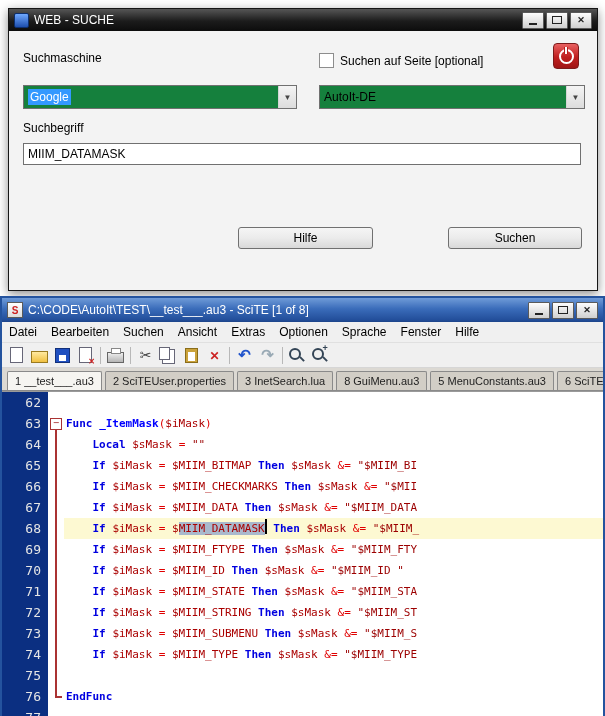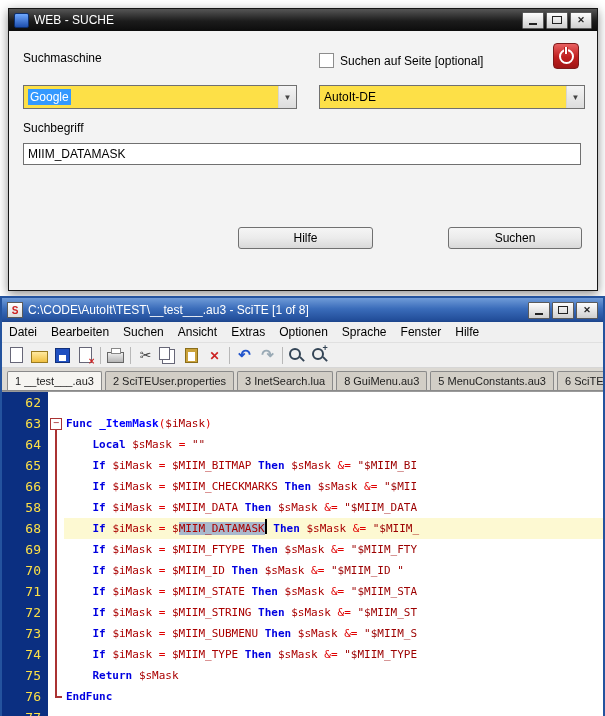--- a/index.html
+++ b/index.html
@@ -22,21 +22,21 @@
   .appicon{width:13px;height:13px;background:linear-gradient(#6fa8ff,#1e4fae);border:1px solid #0d2f6e;border-radius:2px;}
   .dbody{position:relative;height:258px;font-size:12px;color:#000;border-radius:11px;}
   .lbl{position:absolute;}
   .cbrow{position:absolute;left:310px;top:22px;display:flex;align-items:center;gap:6px;justify-content:center;}
   .cb{width:13px;height:13px;background:#fff;border:1px solid #8d8d8d;display:inline-block;}
   .exitbtn{position:absolute;right:18px;top:12px;width:26px;height:26px;border:1px solid #7c1a1a;border-radius:4px;
            background:linear-gradient(#e86060,#c02020 55%,#a01414);display:flex;align-items:center;justify-content:center;padding:0;}
   .power{width:11px;height:11px;border:2px solid #fff;border-radius:50%;position:relative;}
   .power::before{content:"";position:absolute;left:50%;top:-4px;transform:translateX(-50%);width:2px;height:7px;
                  background:#fff;border-left:1.5px solid #b51d1d;border-right:1.5px solid #b51d1d;}
-  .combo{position:absolute;height:22px;background:#fde047;border:1px solid #707070;display:flex;align-items:center;}
+  .combo{position:absolute;height:22px;background:#15803d;border:1px solid #707070;display:flex;align-items:center;}
   .combo-text{flex:1;padding:2px 4px;white-space:nowrap;overflow:hidden;}
   .combo-text.selected span{background:var(--sel,#3399ff);color:#fff;padding:1px 2px;}
   .combo-arrow{width:17px;align-self:stretch;display:flex;align-items:center;justify-content:center;
                font-size:8px;color:#444;border-left:1px solid #d5d5d5;background:linear-gradient(#f4f4f4,#dcdcdc);}
   .textbox{position:absolute;left:14px;top:112px;width:558px;height:22px;border:1px solid #707070;background:#fff;
            font-size:12px;font-family:"Liberation Sans",sans-serif;padding:0 4px;box-sizing:border-box;}
   .pushbtn{position:absolute;height:22px;border:1px solid #707070;border-radius:3px;font-size:12px;
            background:linear-gradient(#f5f5f5,#ebebeb 50%,#d9d9d9);display:flex;align-items:center;justify-content:center;}
 
   
@@ -70,21 +70,21 @@
   .ic-find::after,.ic-find-next::after{content:"";position:absolute;left:8px;top:8px;width:6px;height:2px;background:#345;transform:rotate(45deg);}
   .ic-find-next::before{content:"+";position:absolute;left:9px;top:-7px;font-size:9px;font-weight:bold;color:#345;}
   .tabbar{height:22px;background:#dcd9d3;display:flex;align-items:flex-end;padding:0 2px;border-bottom:1px solid #8a8a8a;overflow:hidden;}
   .tab{padding:3px 7px 3px 7px;border:1px solid #8a8a8a;border-bottom:none;background:#d2cec6;margin-left:3px;
        font-size:11px;white-space:nowrap;border-radius:2px 2px 0 0;color:#222;}
   .tab.active{background:#f6f5f1;margin-bottom:-1px;padding-bottom:4px;margin-top:44px;}
 
   
   .editor{background:#fff;border-top:1px solid #9a9a9a;height:329px;overflow:hidden;}
   .crow{display:flex;height:21px;}
-  .lnum{width:46px;background:var(--gutter,#0b2f81);color:#fde047;text-align:right;padding-right:7px;box-sizing:border-box;
+  .lnum{width:46px;background:var(--gutter,#0b2f81);color:#e5e5e5;text-align:right;padding-right:7px;box-sizing:border-box;
         font-family:"DejaVu Sans Mono",monospace;font-size:13px;line-height:21px;}
   .fold{width:16px;background:#fff;position:relative;flex:none;}
   .fold.mid::before{content:"";position:absolute;left:7px;top:0;bottom:0;width:2px;background:#a33;}
   .fold.end::before{content:"";position:absolute;left:7px;top:0;height:11px;width:2px;background:#a33;}
   .fold.end::after{content:"";position:absolute;left:7px;top:10px;width:7px;height:2px;background:#a33;}
   .fold.start::after{content:"";position:absolute;left:7px;top:16px;bottom:0;width:2px;background:#a33;}
   .foldbox{position:absolute;left:2px;top:5px;width:10px;height:10px;border:1px solid #a33;background:#fff;
            color:#a33;font-size:10px;line-height:8px;text-align:center;font-family:"DejaVu Sans Mono",monospace;}
   .cline{flex:1;font-family:"DejaVu Sans Mono",monospace;font-size:11px;line-height:21px;white-space:pre;
          overflow:hidden;tab-size:4;color:#000;padding-left:2px;}
@@ -239,21 +239,21 @@
           <div class="lnum">65</div>
           <div class="fold mid"></div>
           <div class="cline"><span>	</span><span class="kw">If</span><span> </span><span class="var">$iMask</span><span> </span><span class="op">=</span><span> </span><span class="var">$MIIM_BITMAP</span><span> </span><span class="kw">Then</span><span> </span><span class="var">$sMask</span><span> </span><span class="op">&amp;=</span><span> </span><span class="str">"$MIIM_BI</span></div>
         </div>
         <div class="crow">
           <div class="lnum">66</div>
           <div class="fold mid"></div>
           <div class="cline"><span>	</span><span class="kw">If</span><span> </span><span class="var">$iMask</span><span> </span><span class="op">=</span><span> </span><span class="var">$MIIM_CHECKMARKS</span><span> </span><span class="kw">Then</span><span> </span><span class="var">$sMask</span><span> </span><span class="op">&amp;=</span><span> </span><span class="str">"$MII</span></div>
         </div>
         <div class="crow">
-          <div class="lnum">58</div>
+          <div class="lnum">67</div>
           <div class="fold mid"></div>
           <div class="cline"><span>	</span><span class="kw">If</span><span> </span><span class="var">$iMask</span><span> </span><span class="op">=</span><span> </span><span class="var">$MIIM_DATA</span><span> </span><span class="kw">Then</span><span> </span><span class="var">$sMask</span><span> </span><span class="op">&amp;=</span><span> </span><span class="str">"$MIIM_DATA</span></div>
         </div>
         <div class="crow">
           <div class="lnum">68</div>
           <div class="fold mid"></div>
           <div class="cline current"><span>	</span><span class="kw">If</span><span> </span><span class="var">$iMask</span><span> </span><span class="op">=</span><span> </span><span class="var">$</span><span class="var sel">MIIM_DATAMASK</span><span class="caret"></span><span> </span><span class="kw">Then</span><span> </span><span class="var">$sMask</span><span> </span><span class="op">&amp;=</span><span> </span><span class="str">"$MIIM_</span></div>
         </div>
         <div class="crow">
           <div class="lnum">69</div>
@@ -281,21 +281,20 @@
           <div class="cline"><span>	</span><span class="kw">If</span><span> </span><span class="var">$iMask</span><span> </span><span class="op">=</span><span> </span><span class="var">$MIIM_SUBMENU</span><span> </span><span class="kw">Then</span><span> </span><span class="var">$sMask</span><span> </span><span class="op">&amp;=</span><span> </span><span class="str">"$MIIM_S</span></div>
         </div>
         <div class="crow">
           <div class="lnum">74</div>
           <div class="fold mid"></div>
           <div class="cline"><span>	</span><span class="kw">If</span><span> </span><span class="var">$iMask</span><span> </span><span class="op">=</span><span> </span><span class="var">$MIIM_TYPE</span><span> </span><span class="kw">Then</span><span> </span><span class="var">$sMask</span><span> </span><span class="op">&amp;=</span><span> </span><span class="str">"$MIIM_TYPE</span></div>
         </div>
         <div class="crow">
           <div class="lnum">75</div>
           <div class="fold mid"></div>
-          <div class="cline"><span>	</span><span class="kw">Return</span><span> </span><span class="var">$sMask</span></div>
         </div>
         <div class="crow">
           <div class="lnum">76</div>
           <div class="fold end"></div>
           <div class="cline"><span class="kw">EndFunc</span></div>
         </div>
         <div class="crow">
           <div class="lnum">77</div>
           <div class="fold"></div>
           <div class="cline"></div>

